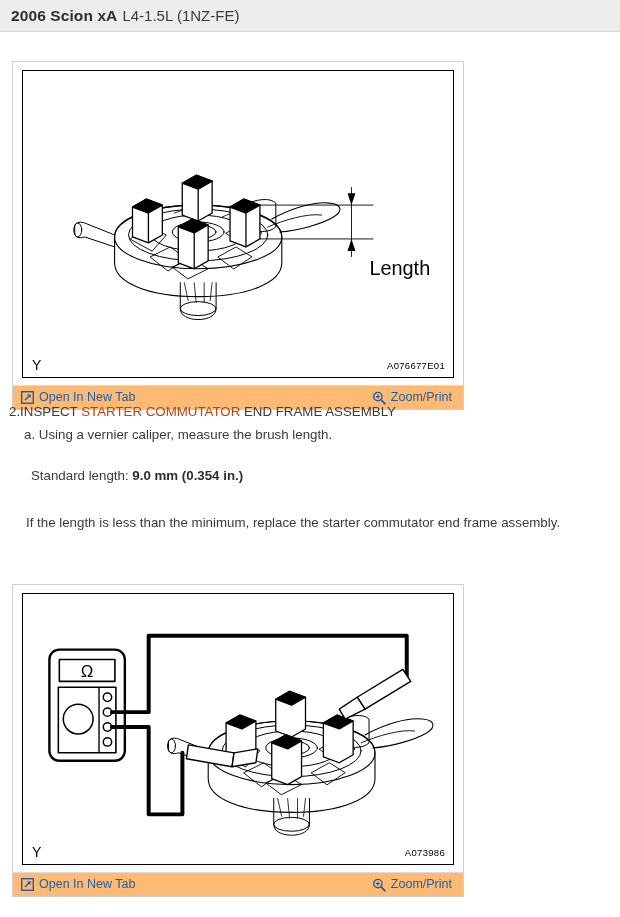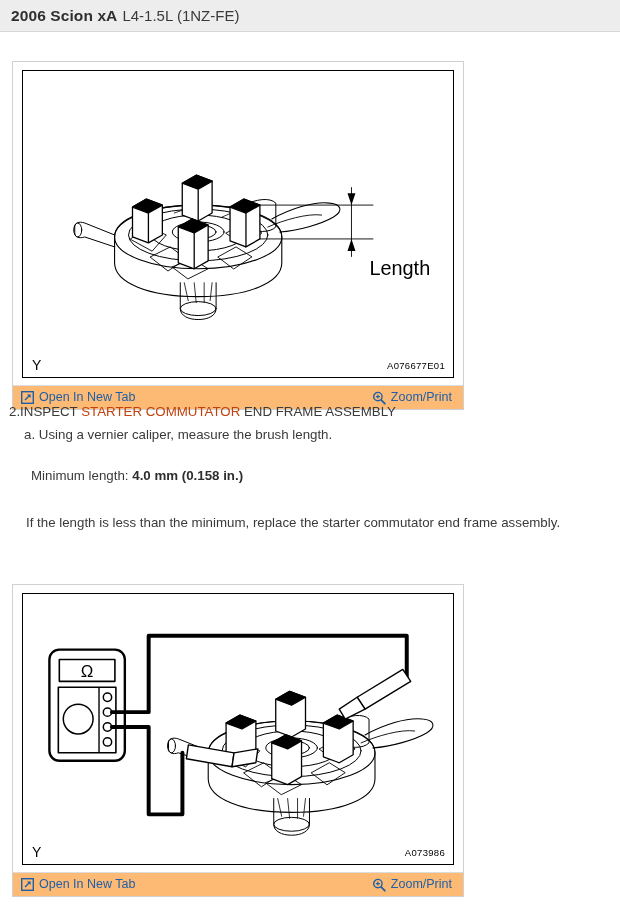--- a/index.html
+++ b/index.html
@@ -247,22 +247,22 @@
 </div>
 
 <div class="instructions">
   <div class="step-line">
     <span>2.</span><span>INSPECT </span><span class="step-link">STARTER COMMUTATOR</span><span> END FRAME ASSEMBLY</span>
   </div>
   <div class="substep-line">a. Using a vernier caliper, measure the brush length.</div>
 
   <div class="spec-block">
     <div class="spec-row">
-      <span>Minimum length:</span>
-      <span class="spec-value">4.0 mm (0.158 in.)</span>
+      <span>Standard length:</span>
+      <span class="spec-value">9.0 mm (0.354 in.)</span>
     </div>
   </div>
 
   <div class="note-line">If the length is less than the minimum, replace the starter commutator end frame assembly.</div>
 </div>
 
 <div class="figure-panel" id="figure-2">
   <div class="figure-canvas-wrap">
     <div class="figure-canvas">
       <svg class="figure-svg" viewBox="0 0 432 272" preserveAspectRatio="xMidYMid meet">

